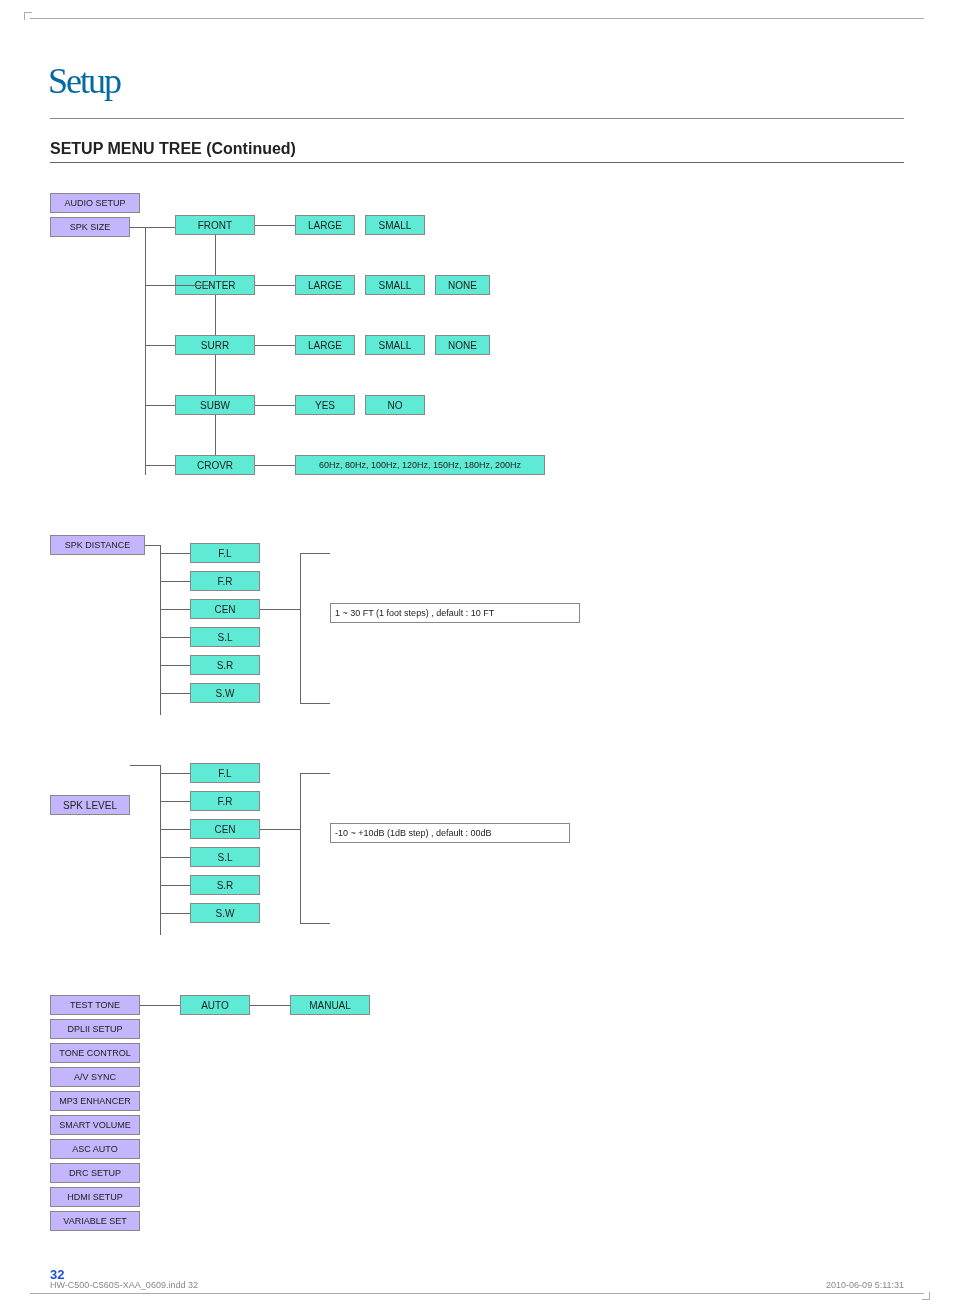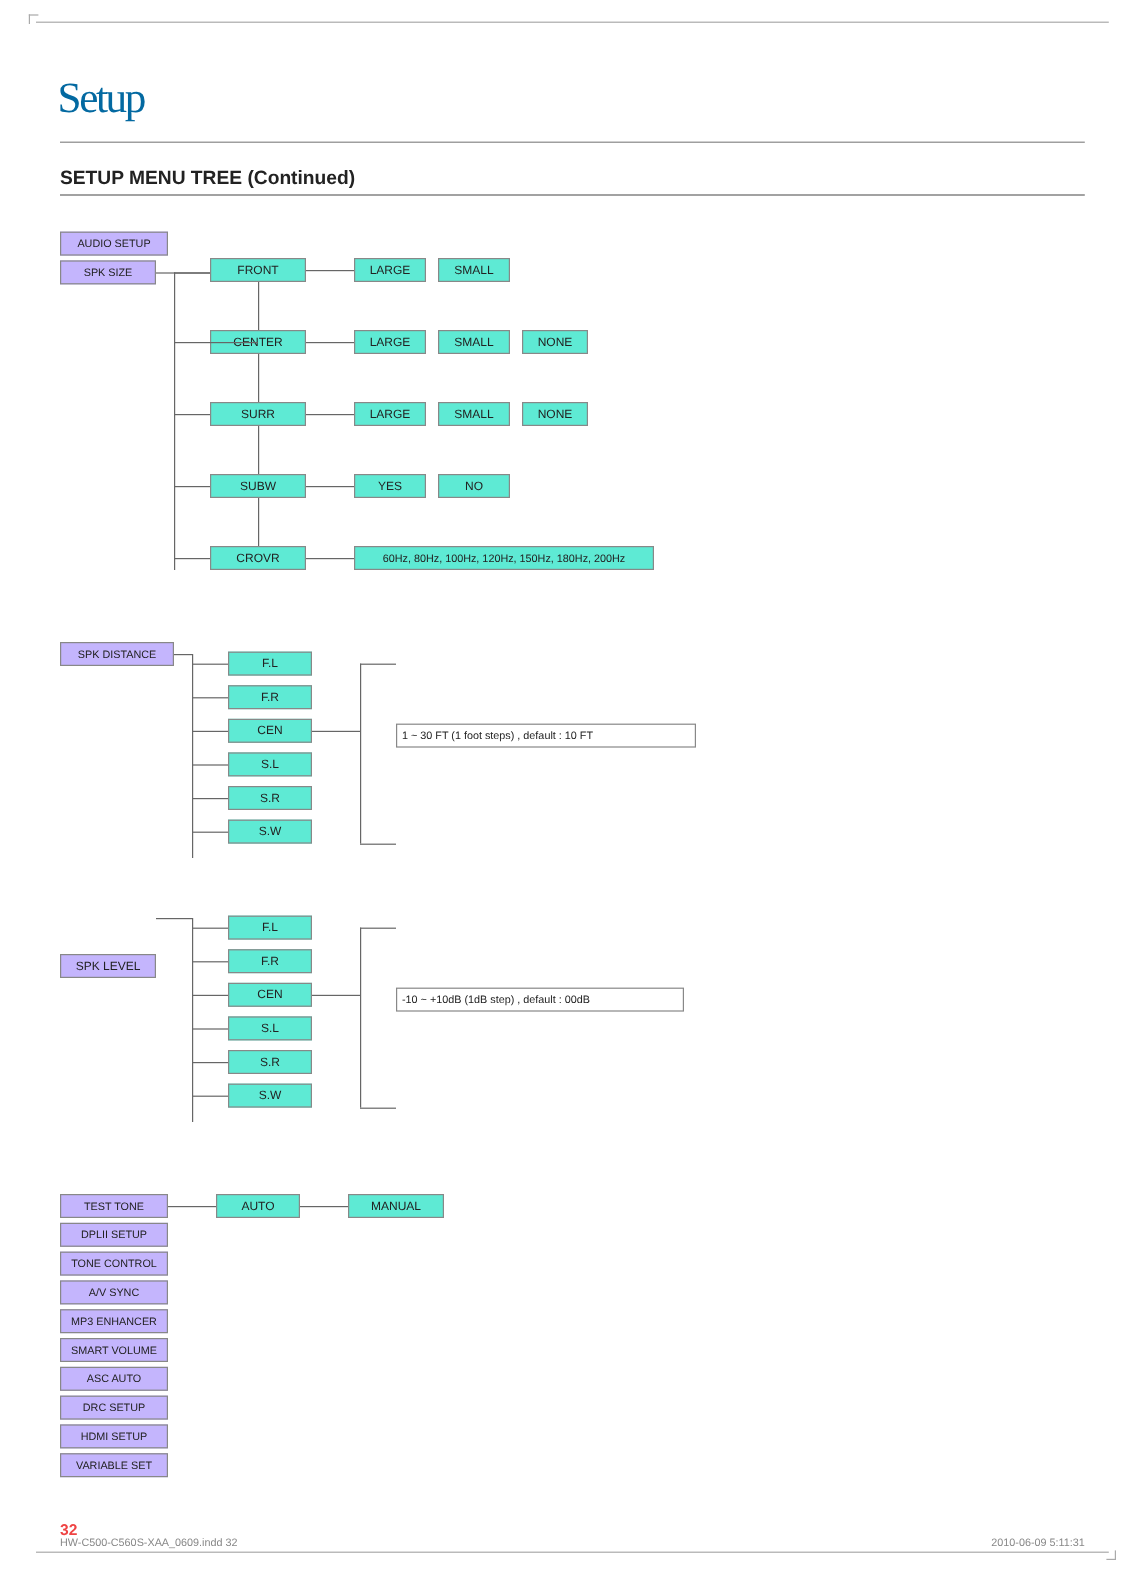--- a/index.html
+++ b/index.html
@@ -111,21 +111,21 @@
       background: #666;
     }
 
     
     .page-number {
       position: absolute;
       bottom: 30px;
       left: 50px;
       font-size: 13px;
       font-weight: bold;
-      color: #ef4444;
+      color: #1d4ed8;
     }
 
     
     .footer-left {
       position: absolute;
       bottom: 22px;
       left: 50px;
       font-size: 9px;
       color: #888;
     }

